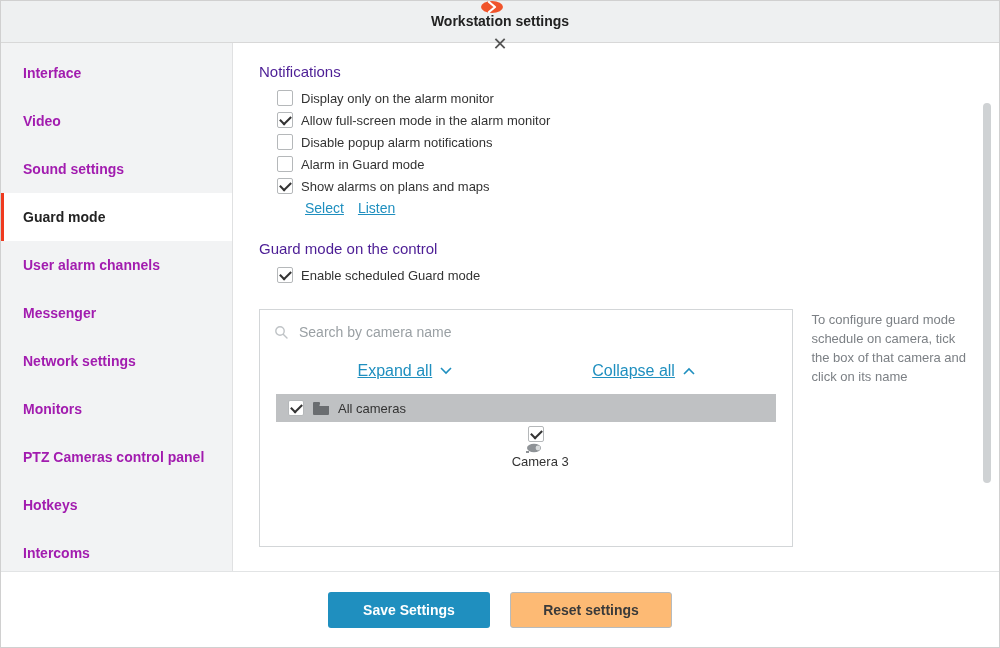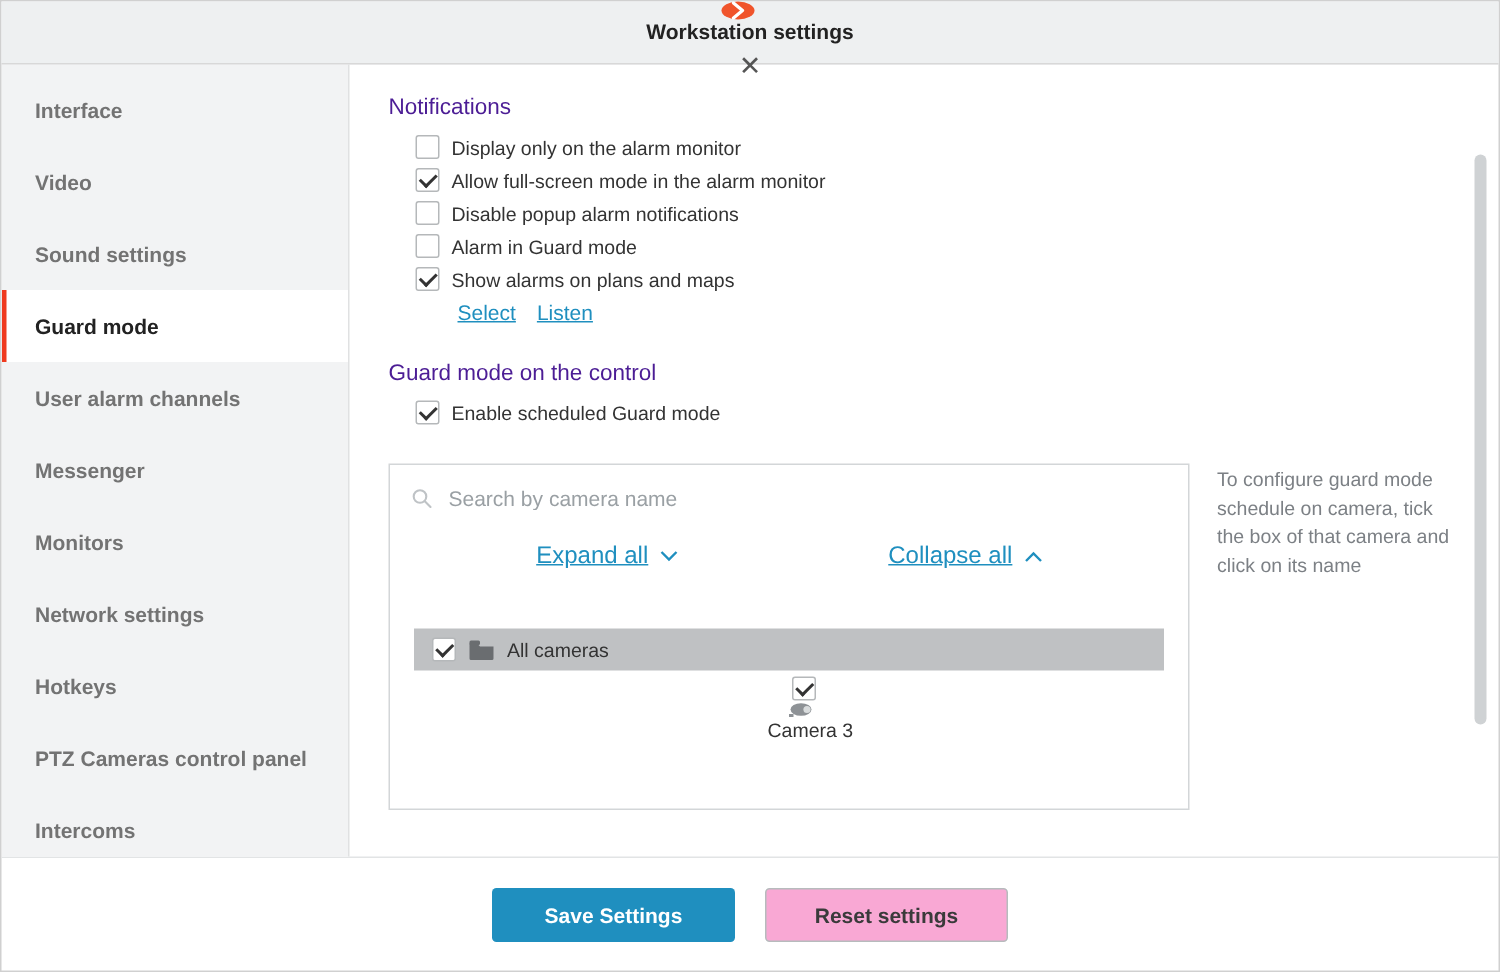--- a/index.html
+++ b/index.html
@@ -60,21 +60,21 @@
     background: #f2f3f4;
     border-right: 1px solid #e0e1e2;
     overflow-y: auto;
     padding-top: 6px;
   }
   .sidebar-item {
     position: relative;
     padding: 16px 22px;
     font-size: 14px;
     font-weight: 600;
-    color: #737373;
+    color: #a21caf;
     cursor: pointer;
   }
   .sidebar-item.active {
     background: #fff;
     color: #222;
   }
   .sidebar-item.active::before {
     content: "";
     position: absolute;
     left: 0; top: 0; bottom: 0;
@@ -130,21 +130,21 @@
   }
   .schedule-row {
     display: flex;
     align-items: flex-start;
     gap: 18px;
   }
   .camera-box {
     border: 1px solid #d3d6d8;
     width: 562px;
     margin-top: 20px;
-    padding-bottom: 60px;
+    padding-bottom: 92px;
   }
   .search-wrap {
     display: flex;
     align-items: center;
     padding: 14px 16px 14px 14px;
     color: #9aa0a4;
   }
   .search-wrap svg { margin-right: 10px; flex-shrink:0; }
   .search-input {
     border: none;
@@ -171,21 +171,20 @@
     gap: 8px;
   }
   .tree {
     padding: 0 16px;
   }
   .tree-row {
     display: flex;
     align-items: center;
     height: 28px;
     border-radius: 0;
-    margin-top: 25px;
   }
   .tree-row.all {
     background: #bfc1c3;
     padding-left: 12px;
   }
   .tree-row.child {
     padding-left: 28px;
     margin-top: 4px;
     flex-direction: column;
   }
@@ -226,21 +225,21 @@
     border: 1px solid transparent;
     display: inline-flex;
     align-items: center;
     justify-content: center;
   }
   .btn.primary {
     background: #1f8fbf;
     color: #fff;
   }
   .btn.secondary {
-    background: #f9a8d4;
+    background: #fdba74;
     color: #3a3a3a;
     border-color: #b7bbbd;
   }
 </style>
 </head>
 <body>
 
 <div class="window">
 
   <div class="titlebar">
@@ -255,24 +254,24 @@
 
   <div class="body">
 
     <div class="sidebar">
       <div class="sidebar-item"><span>Interface</span></div>
       <div class="sidebar-item"><span>Video</span></div>
       <div class="sidebar-item"><span>Sound settings</span></div>
       <div class="sidebar-item active"><span>Guard mode</span></div>
       <div class="sidebar-item"><span>User alarm channels</span></div>
       <div class="sidebar-item"><span>Messenger</span></div>
+      <div class="sidebar-item"><span>Network settings</span></div>
       <div class="sidebar-item"><span>Monitors</span></div>
-      <div class="sidebar-item"><span>Network settings</span></div>
+      <div class="sidebar-item"><span>PTZ Cameras control panel</span></div>
       <div class="sidebar-item"><span>Hotkeys</span></div>
-      <div class="sidebar-item"><span>PTZ Cameras control panel</span></div>
       <div class="sidebar-item"><span>Intercoms</span></div>
       <div class="sidebar-item"></div>
     </div>
 
     <div class="main">
 
       <div class="section-title">Notifications</div>
 
       <div class="checkbox-row">
         <span class="chk"></span>

